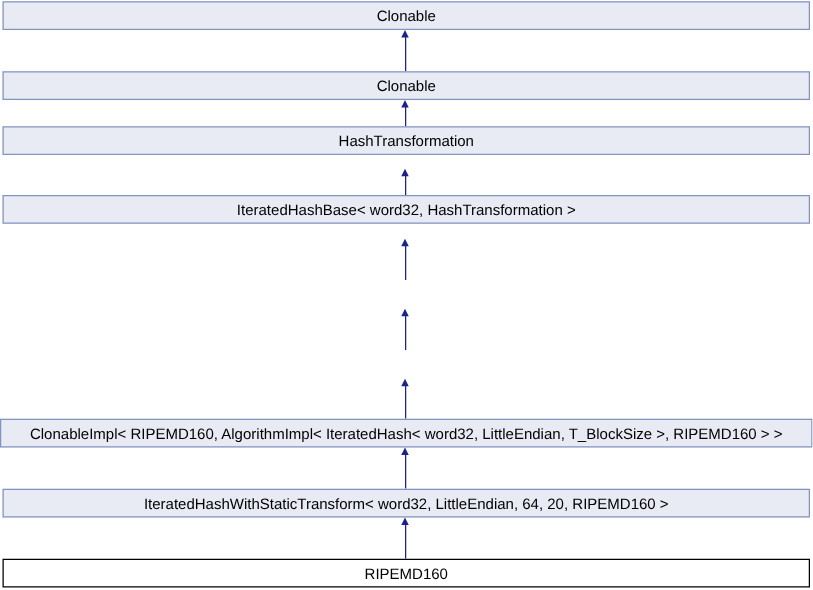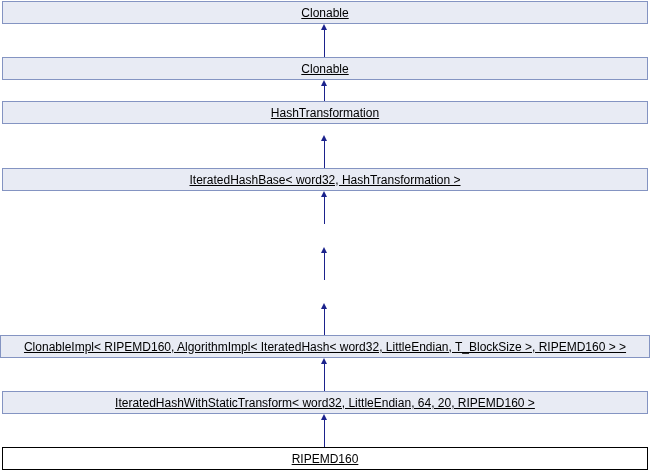--- a/index.html
+++ b/index.html
@@ -26,30 +26,29 @@
     position:absolute;
     left:2px;right:2px;
     height:21px;
     background:var(--node-fill);
     border:1px solid var(--node-border);
     display:flex;
     align-items:center;
     justify-content:center;
     white-space:nowrap;
     cursor:pointer;
-    text-decoration:underline;
   }
   .node.wide{left:0;right:0;}
   .node.current{
     background:var(--current-fill);
     border-color:var(--current-border);
     cursor:default;
     text-align:center;
   }
-  .r0{top:1px}.r1{top:57px}.r2{top:101px}.r3{top:168px}.r4{top:224px}
+  .r0{top:1px}.r1{top:57px}.r2{top:101px}.r3{top:156px}.r4{top:224px}
   .r5{top:280px}.r6{top:335px}.r7{top:391px}.r8{top:447px}
 
   .arrow{position:absolute;left:320px;width:9px;}
   .a0{top:24px;height:33px}
   .a1{top:80px;height:32px}
   .a2{top:135px;height:33px}
   .a3{top:191px;height:33px}
   .a4{top:247px;height:33px}
   .a5{top:303px;height:32px}
   .a6{top:358px;height:33px}

